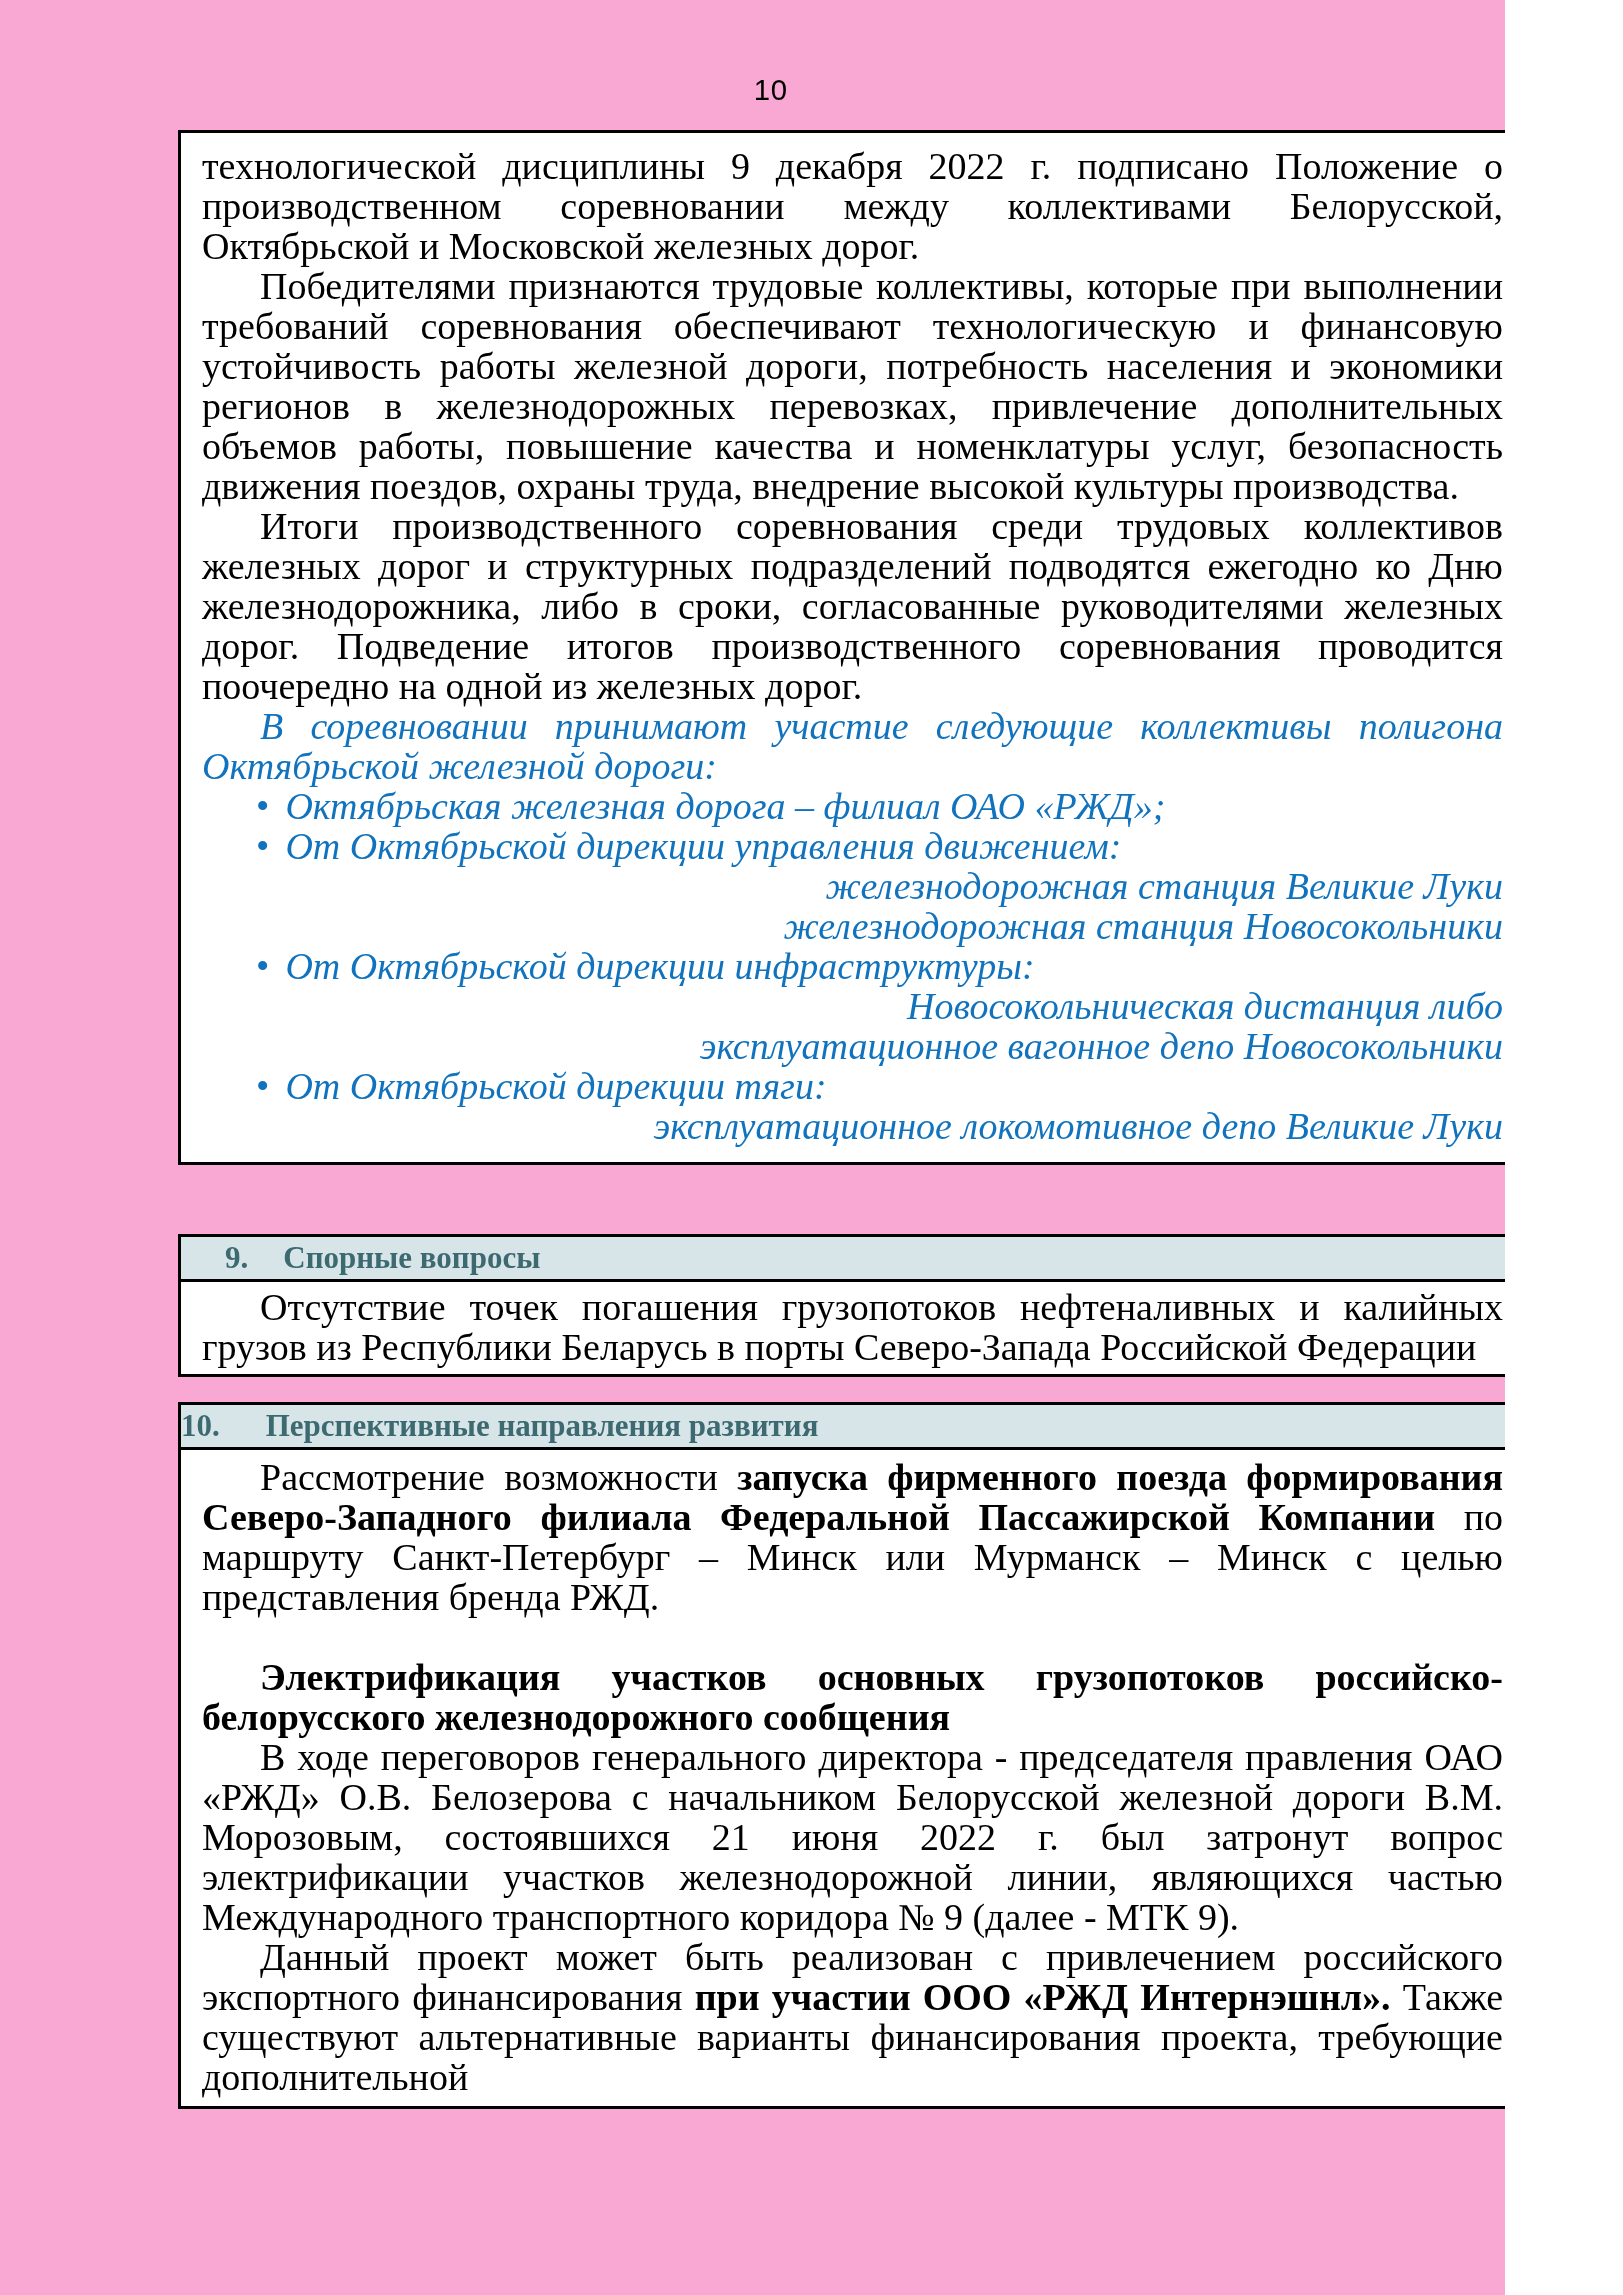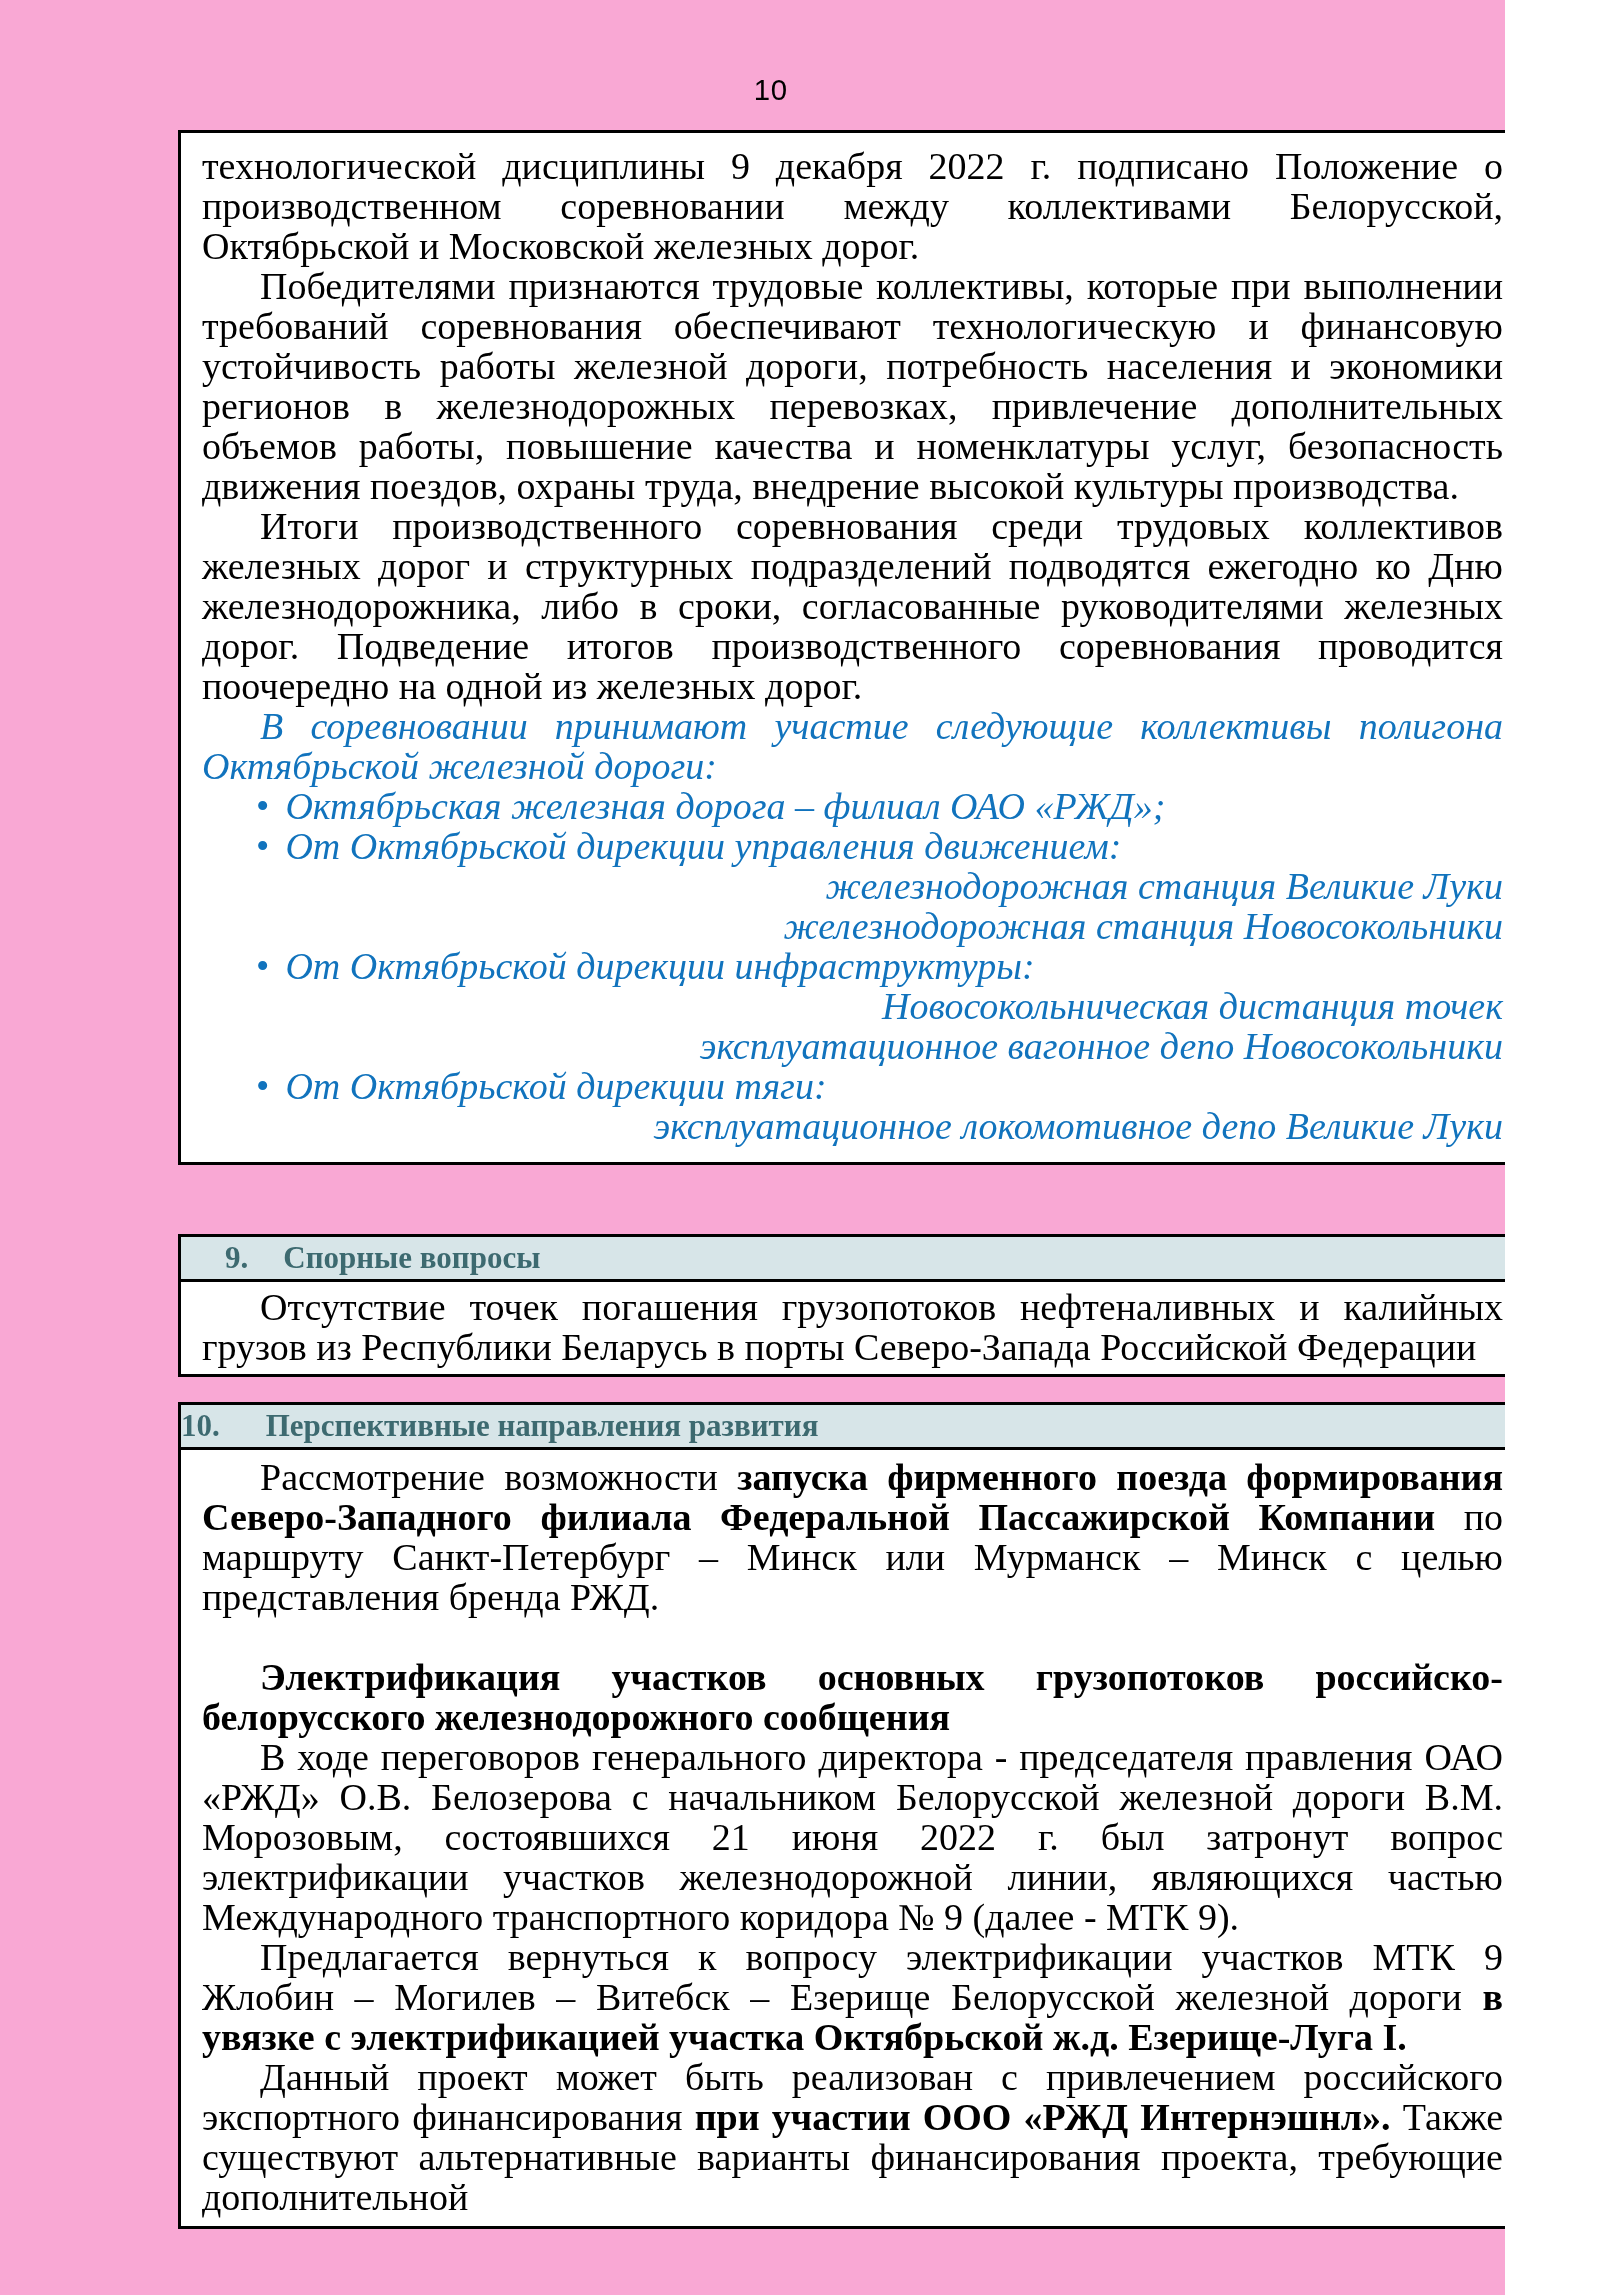--- a/index.html
+++ b/index.html
@@ -79,21 +79,21 @@
     <div>
         <p class="para p-first"><span>технологической дисциплины 9 декабря 2022 г. подписано Положение о производственном соревновании между коллективами Белорусской, Октябрьской и Московской железных дорог.</span></p>
         <p class="para"><span>Победителями признаются трудовые коллективы, которые при выполнении требований соревнования обеспечивают технологическую и финансовую устойчивость работы железной дороги, потребность населения и экономики регионов в железнодорожных перевозках, привлечение дополнительных объемов работы, повышение качества и номенклатуры услуг, безопасность движения поездов, охраны труда, внедрение высокой культуры производства.</span></p>
         <p class="para"><span>Итоги производственного соревнования среди трудовых коллективов железных дорог и структурных подразделений подводятся ежегодно ко Дню железнодорожника, либо в сроки, согласованные руководителями железных дорог. Подведение итогов производственного соревнования проводится поочередно на одной из железных дорог.</span></p>
         <p class="para p-blue"><span>В соревновании принимают участие следующие коллективы полигона Октябрьской железной дороги:</span></p>
         <p class="para p-bullet"><span class="bullet-glyph">•</span><span>Октябрьская железная дорога – филиал ОАО «РЖД»;</span></p>
         <p class="para p-bullet"><span class="bullet-glyph">•</span><span>От Октябрьской дирекции управления движением:</span></p>
         <p class="para p-line"><span>железнодорожная станция Великие Луки</span></p>
         <p class="para p-line"><span>железнодорожная станция Новосокольники</span></p>
         <p class="para p-bullet"><span class="bullet-glyph">•</span><span>От Октябрьской дирекции инфраструктуры:</span></p>
-        <p class="para p-line"><span>Новосокольническая дистанция точек</span></p>
+        <p class="para p-line"><span>Новосокольническая дистанция либо</span></p>
         <p class="para p-line"><span>эксплуатационное вагонное депо Новосокольники</span></p>
         <p class="para p-bullet"><span class="bullet-glyph">•</span><span>От Октябрьской дирекции тяги:</span></p>
         <p class="para p-line"><span>эксплуатационное локомотивное депо Великие Луки</span></p>
       </div>
   </section>
 
   <section class="box box2">
     <header class="band">
       <span class="num">9.</span>
       <span class="title">Спорные вопросы</span>
@@ -106,19 +106,18 @@
   <section class="box box3">
     <header class="band">
       <span class="num">10.</span>
       <span class="title">Перспективные направления развития</span>
     </header>
     <div class="body">
         <p class="para"><span>Рассмотрение возможности </span><span class="b">запуска фирменного поезда формирования Северо-Западного филиала Федеральной Пассажирской Компании</span><span> по маршруту Санкт-Петербург – Минск или Мурманск – Минск с целью представления бренда РЖД.</span></p>
         <p class="para p-gap"></p>
         <p class="para"><span class="b">Электрификация участков основных грузопотоков российско-белорусского железнодорожного сообщения</span></p>
         <p class="para"><span>В ходе переговоров генерального директора - председателя правления ОАО «РЖД» О.В. Белозерова с начальником Белорусской железной дороги В.М. Морозовым, состоявшихся 21 июня 2022 г. был затронут вопрос электрификации участков железнодорожной линии, являющихся частью Международного транспортного коридора № 9 (далее - МТК 9).</span></p>
-        <p class="para"><span>Предлагается вернуться к вопросу электрификации участков МТК 9 Жлобин – Могилев – Витебск – Езерище Белорусской железной дороги </span><span class="b">в увязке с электрификацией участка Октябрьской ж.д. Езерище-Луга I.</span></p>
         <p class="para"><span>Данный проект может быть реализован с привлечением российского экспортного финансирования </span><span class="b">при участии ООО «РЖД Интернэшнл».</span><span> Также существуют альтернативные варианты финансирования проекта, требующие дополнительной</span></p>
       </div>
   </section>
 
 </div>
 
 
 </body></html>

